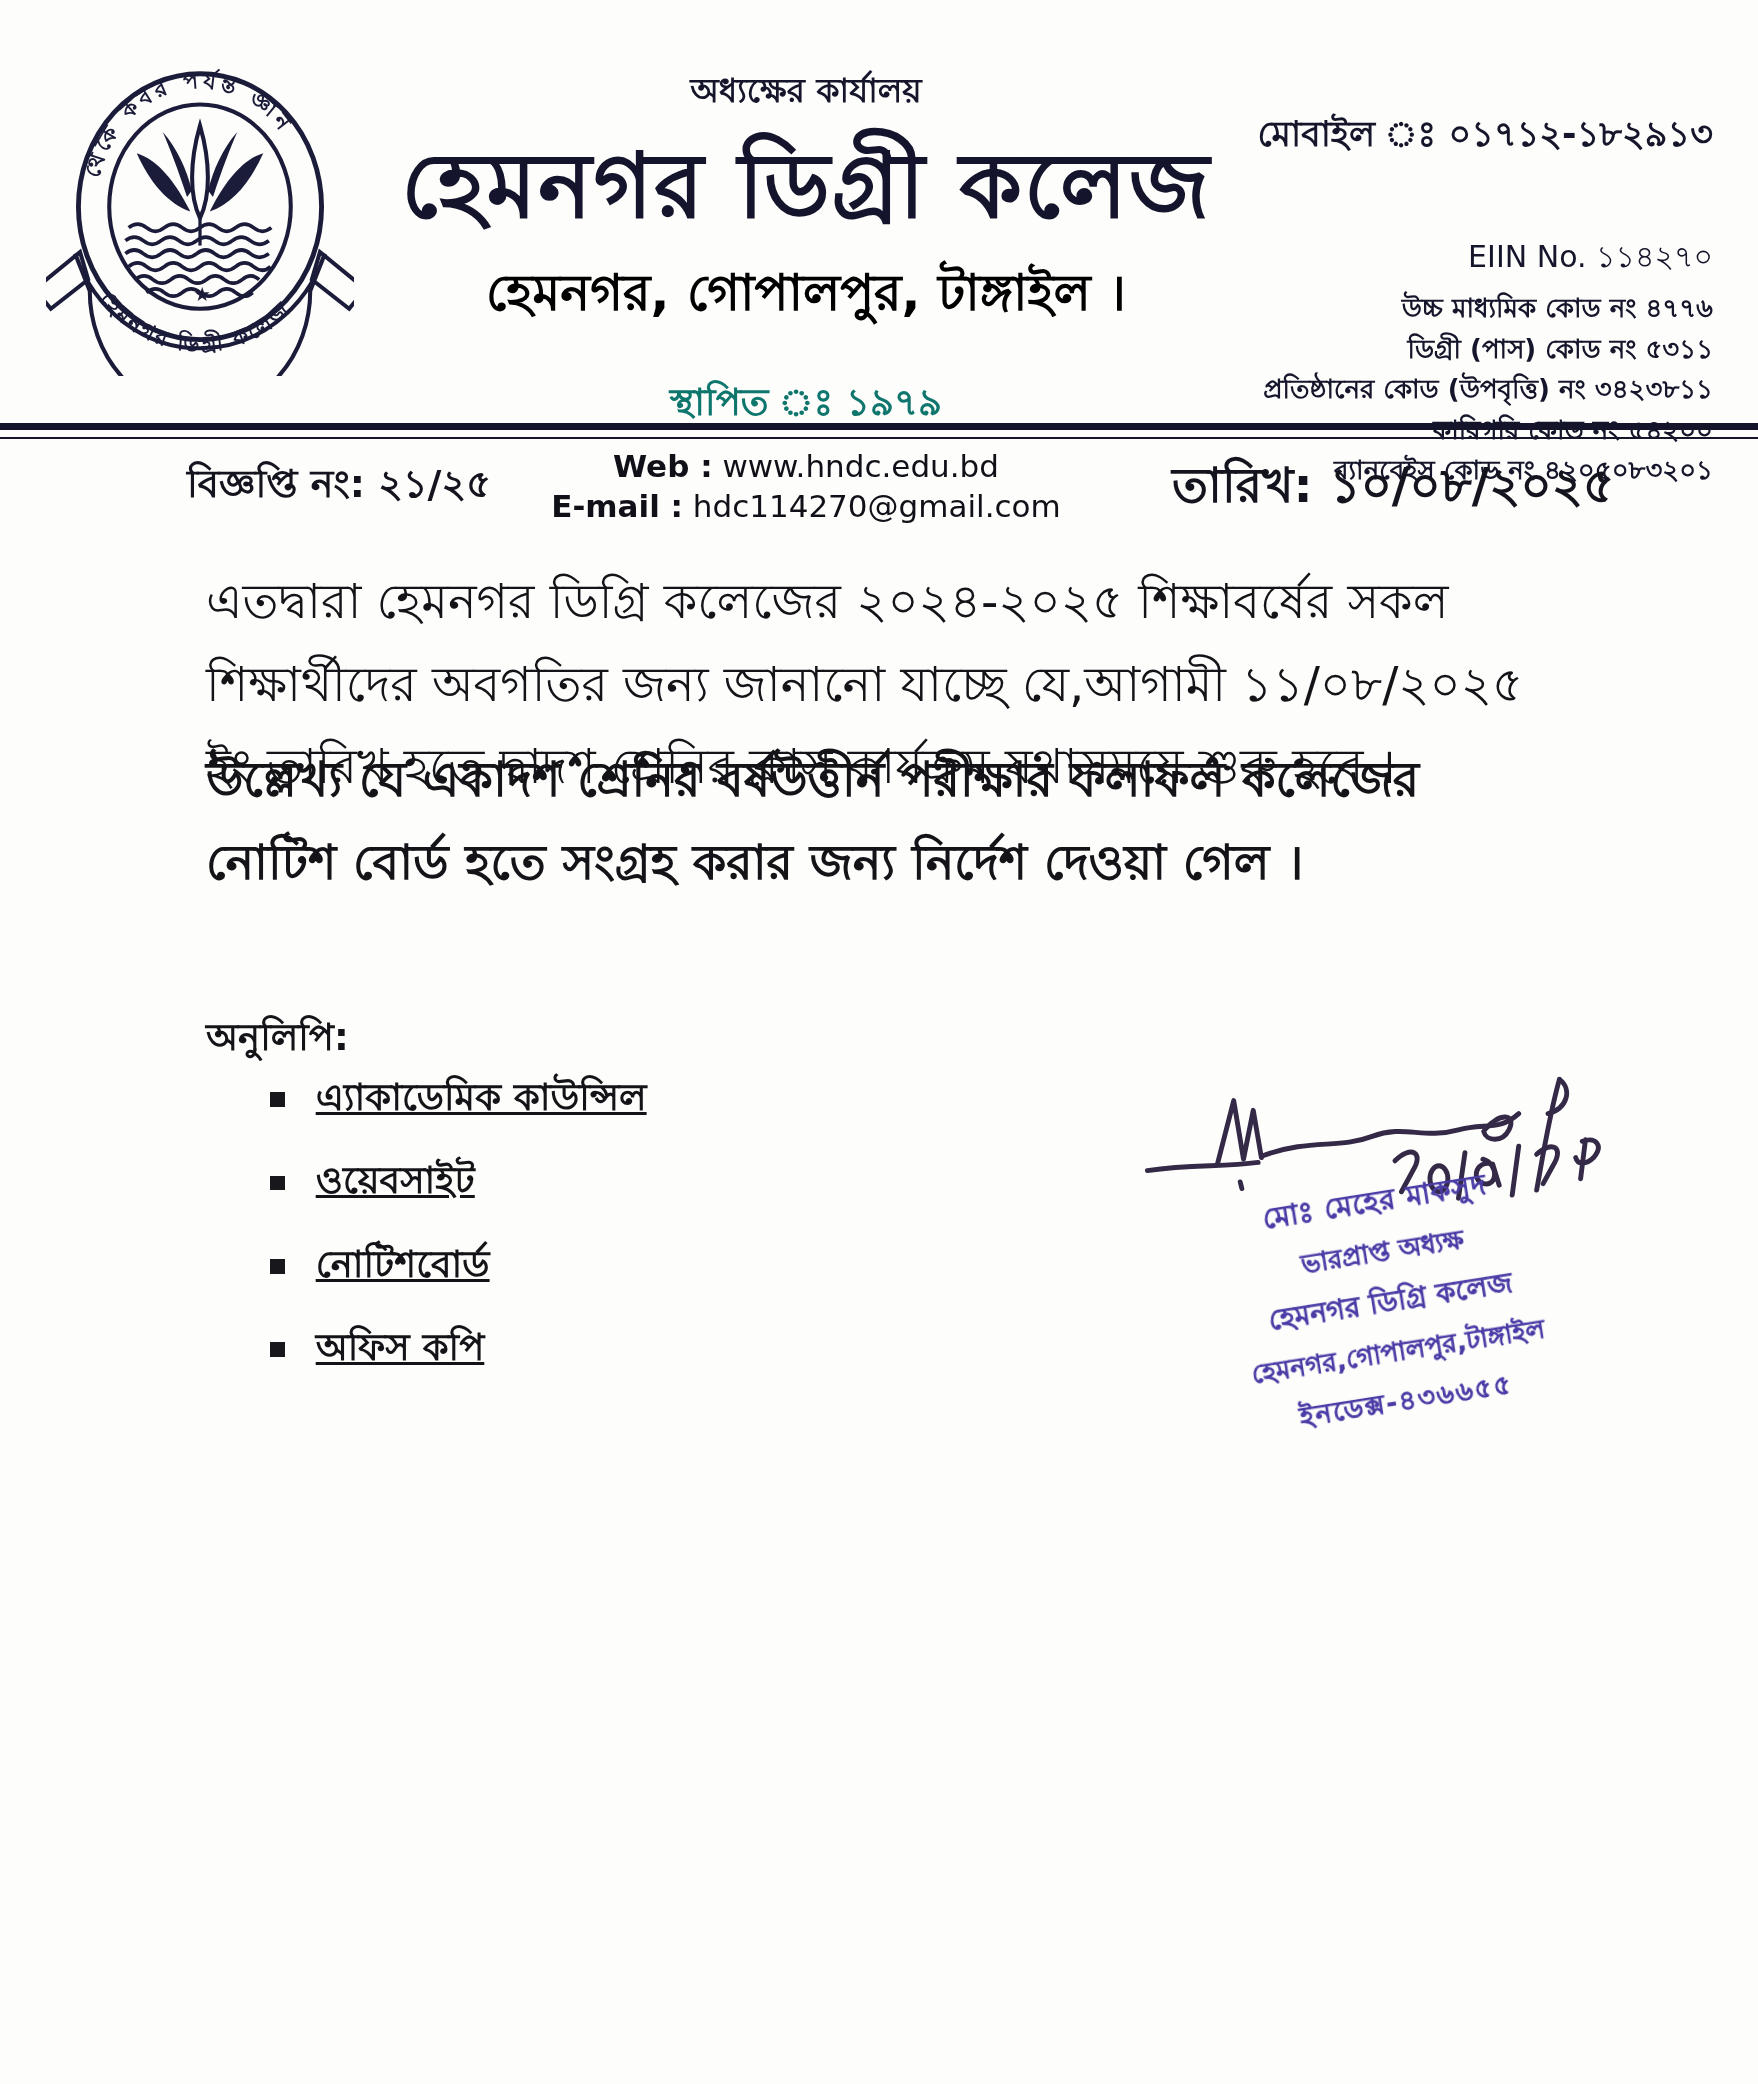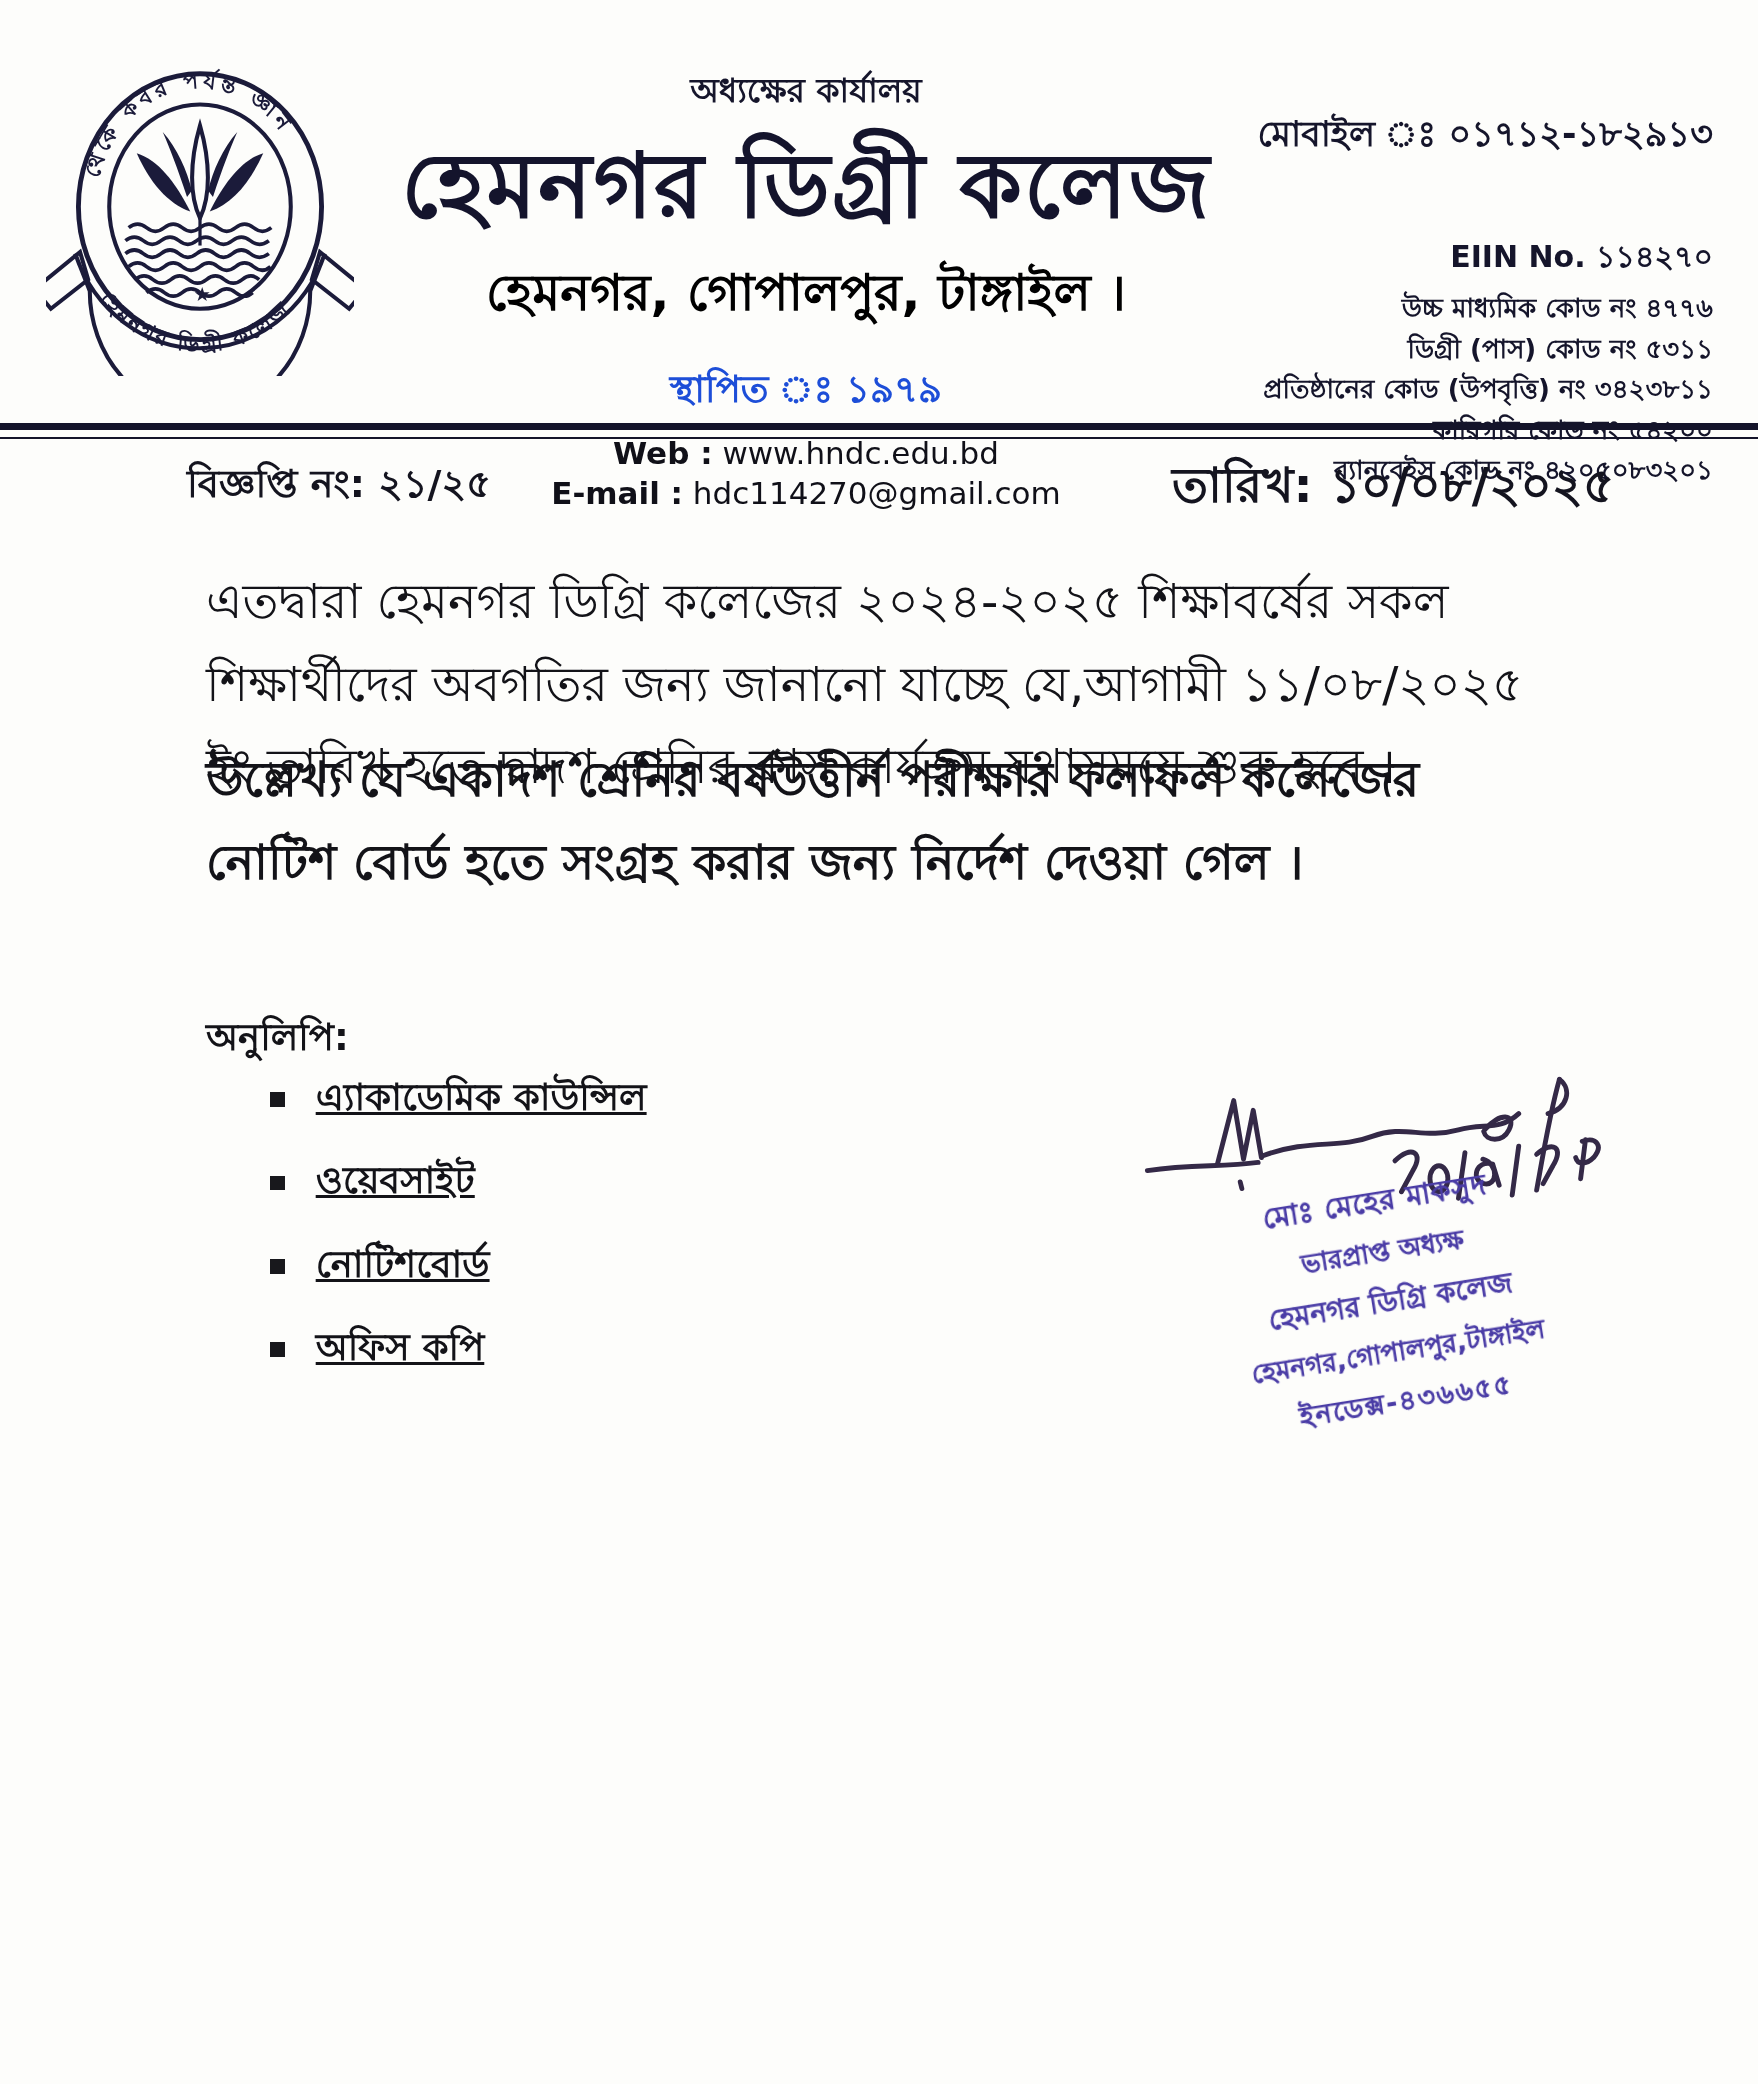--- a/index.html
+++ b/index.html
@@ -10,27 +10,27 @@
     font-family:"DejaVu Sans","Liberation Sans",sans-serif;
     color:#161620;
     overflow:hidden;
   }
   
   .logo-wrap{position:absolute;left:46px;top:47px;width:308px;height:329px;}
   .center-col{position:absolute;left:350px;top:65px;width:912px;text-align:center;}
   .office-line{font-size:33px;font-weight:600;color:#15152b;}
   .college-name{margin-top:18px;font-size:90px;font-weight:800;letter-spacing:1.6px;color:#14142c;line-height:1.05;}
   .address-line{margin-top:21px;font-size:50px;font-weight:700;color:#000000;}
-  .established-line{margin-top:22px;font-size:37px;font-weight:700;color:#1d4ed8;}
+  .established-line{margin-top:35px;font-size:37px;font-weight:700;color:#0f766e;}
   .web-line{margin-top:12px;font-size:31px;color:#101018;}
   .email-line{margin-top:4.9px;font-size:31px;color:#101018;}
   .lbl-bold{font-weight:800;}
   .right-col{position:absolute;right:46px;top:107px;width:521px;text-align:right;color:#15152b;}
   .mobile-line{font-size:35px;font-weight:700;}
-  .eiin-line{margin-top:67px;font-size:30px;font-weight:700;}
+  .eiin-line{margin-top:67px;font-size:30px;font-weight:400;}
   .code-line{margin-top:8.1px;font-size:26px;font-weight:600;line-height:1.25;}
   
   .rule-thick{position:absolute;left:0;top:423px;width:1759px;height:7.3px;background:#14142a;}
   .rule-thin{position:absolute;left:0;top:437px;width:1759px;height:2.4px;background:#14142a;}
   
   .notice-no{position:absolute;left:187px;top:454px;font-size:38px;font-weight:700;color:#14141f;}
   .notice-date{position:absolute;left:1172px;top:449px;font-size:48px;font-weight:700;color:#14141f;}
   
   .para{position:absolute;left:206px;width:1343px;font-size:48px;line-height:1.72;font-weight:500;color:#131318;text-align:left;}
   .para-1{top:560px;}

